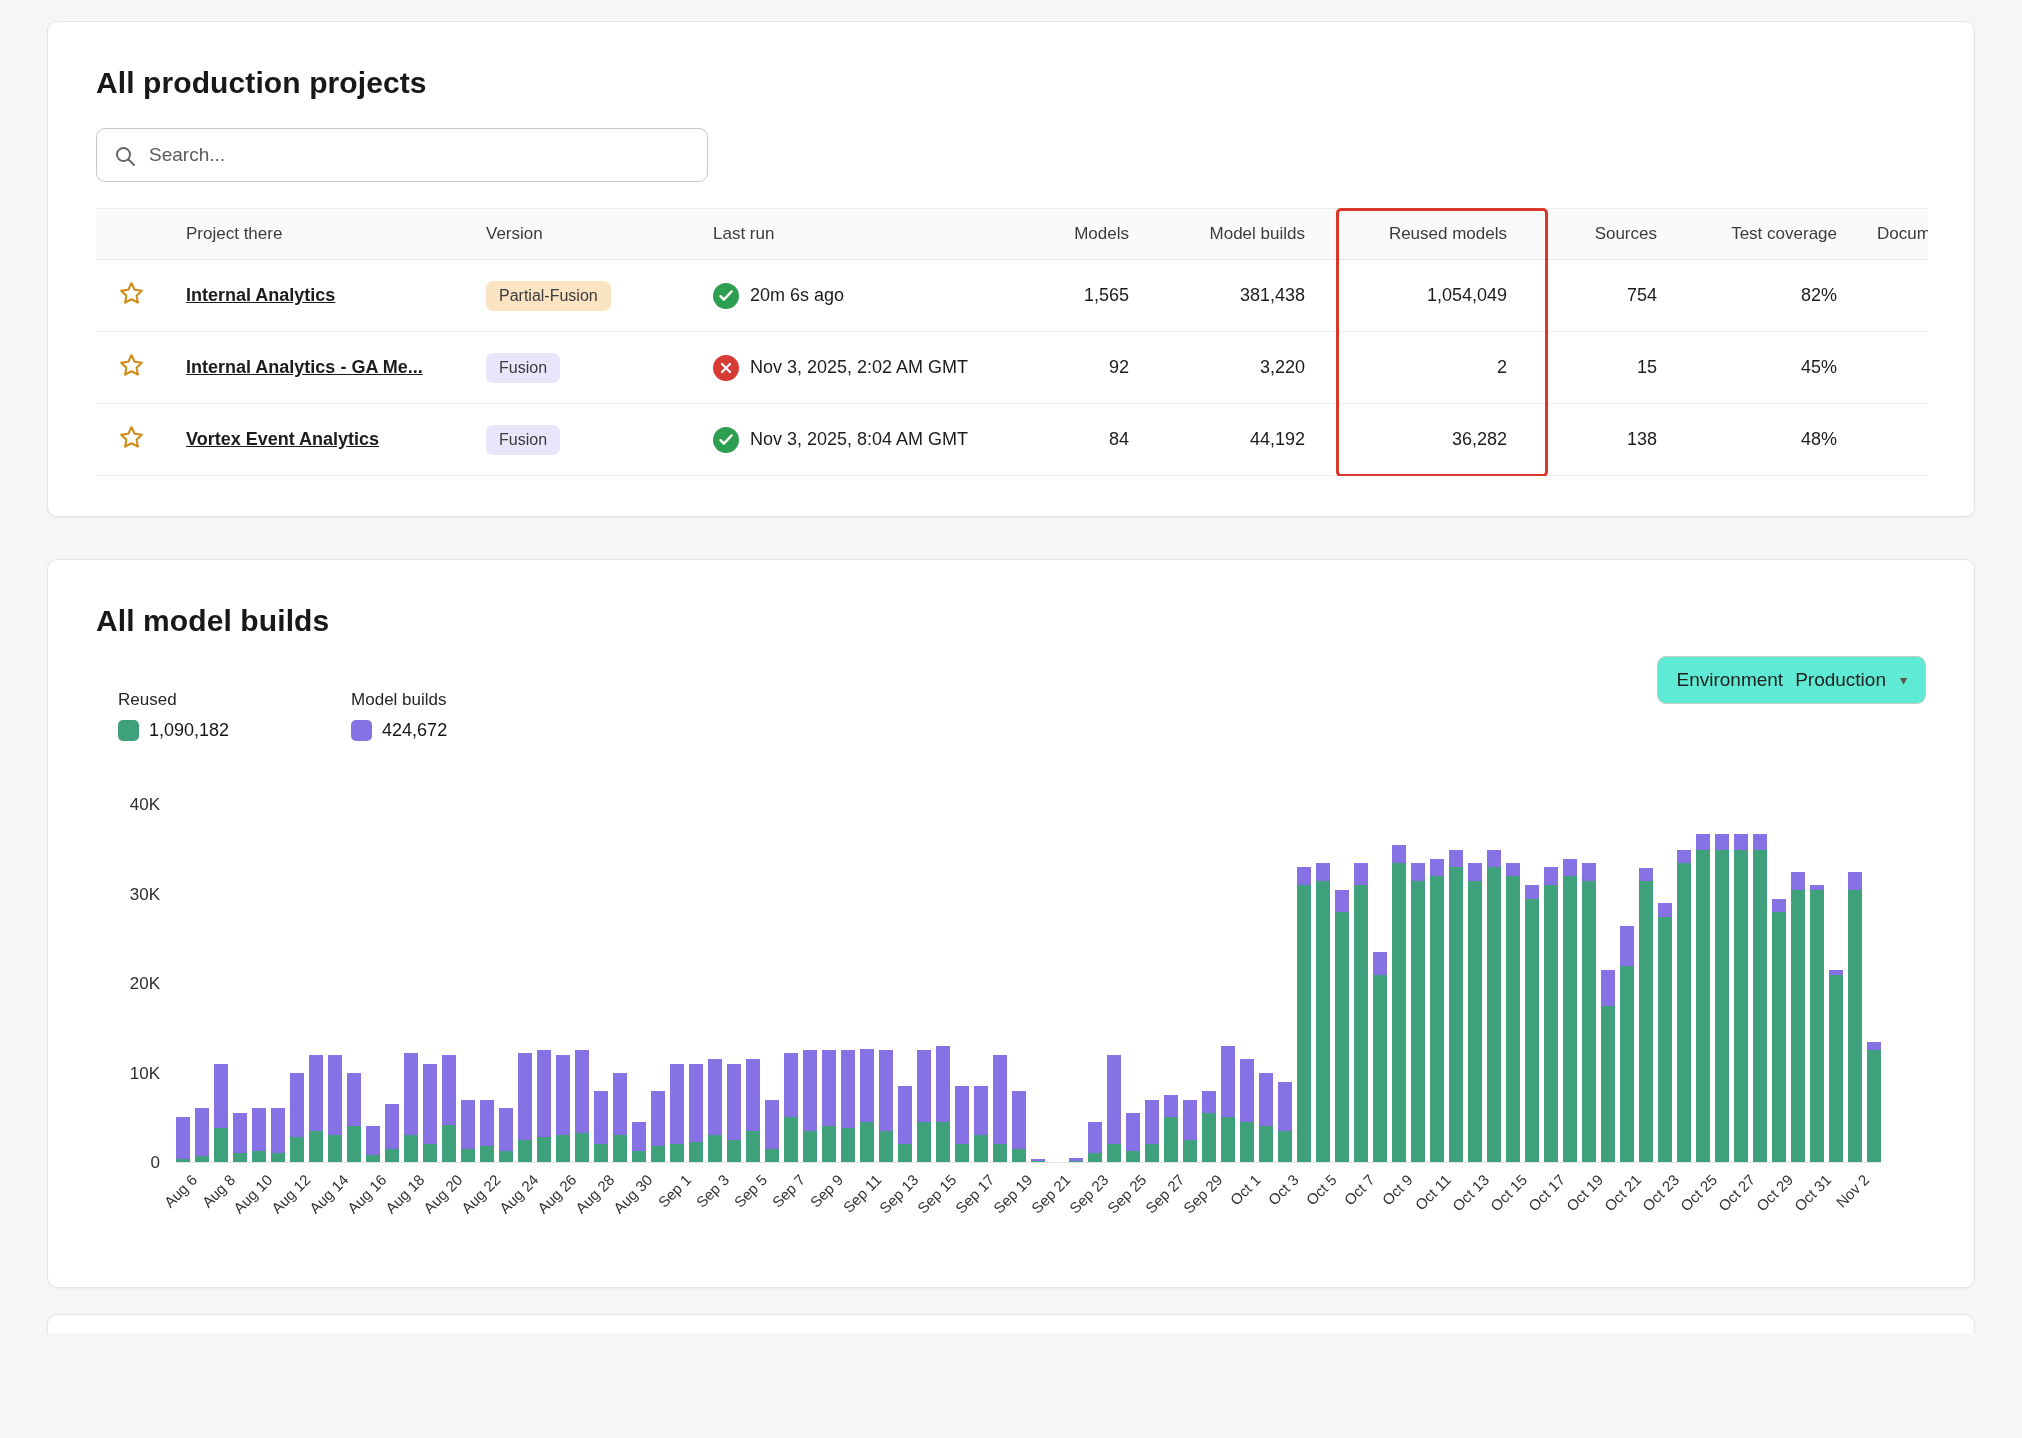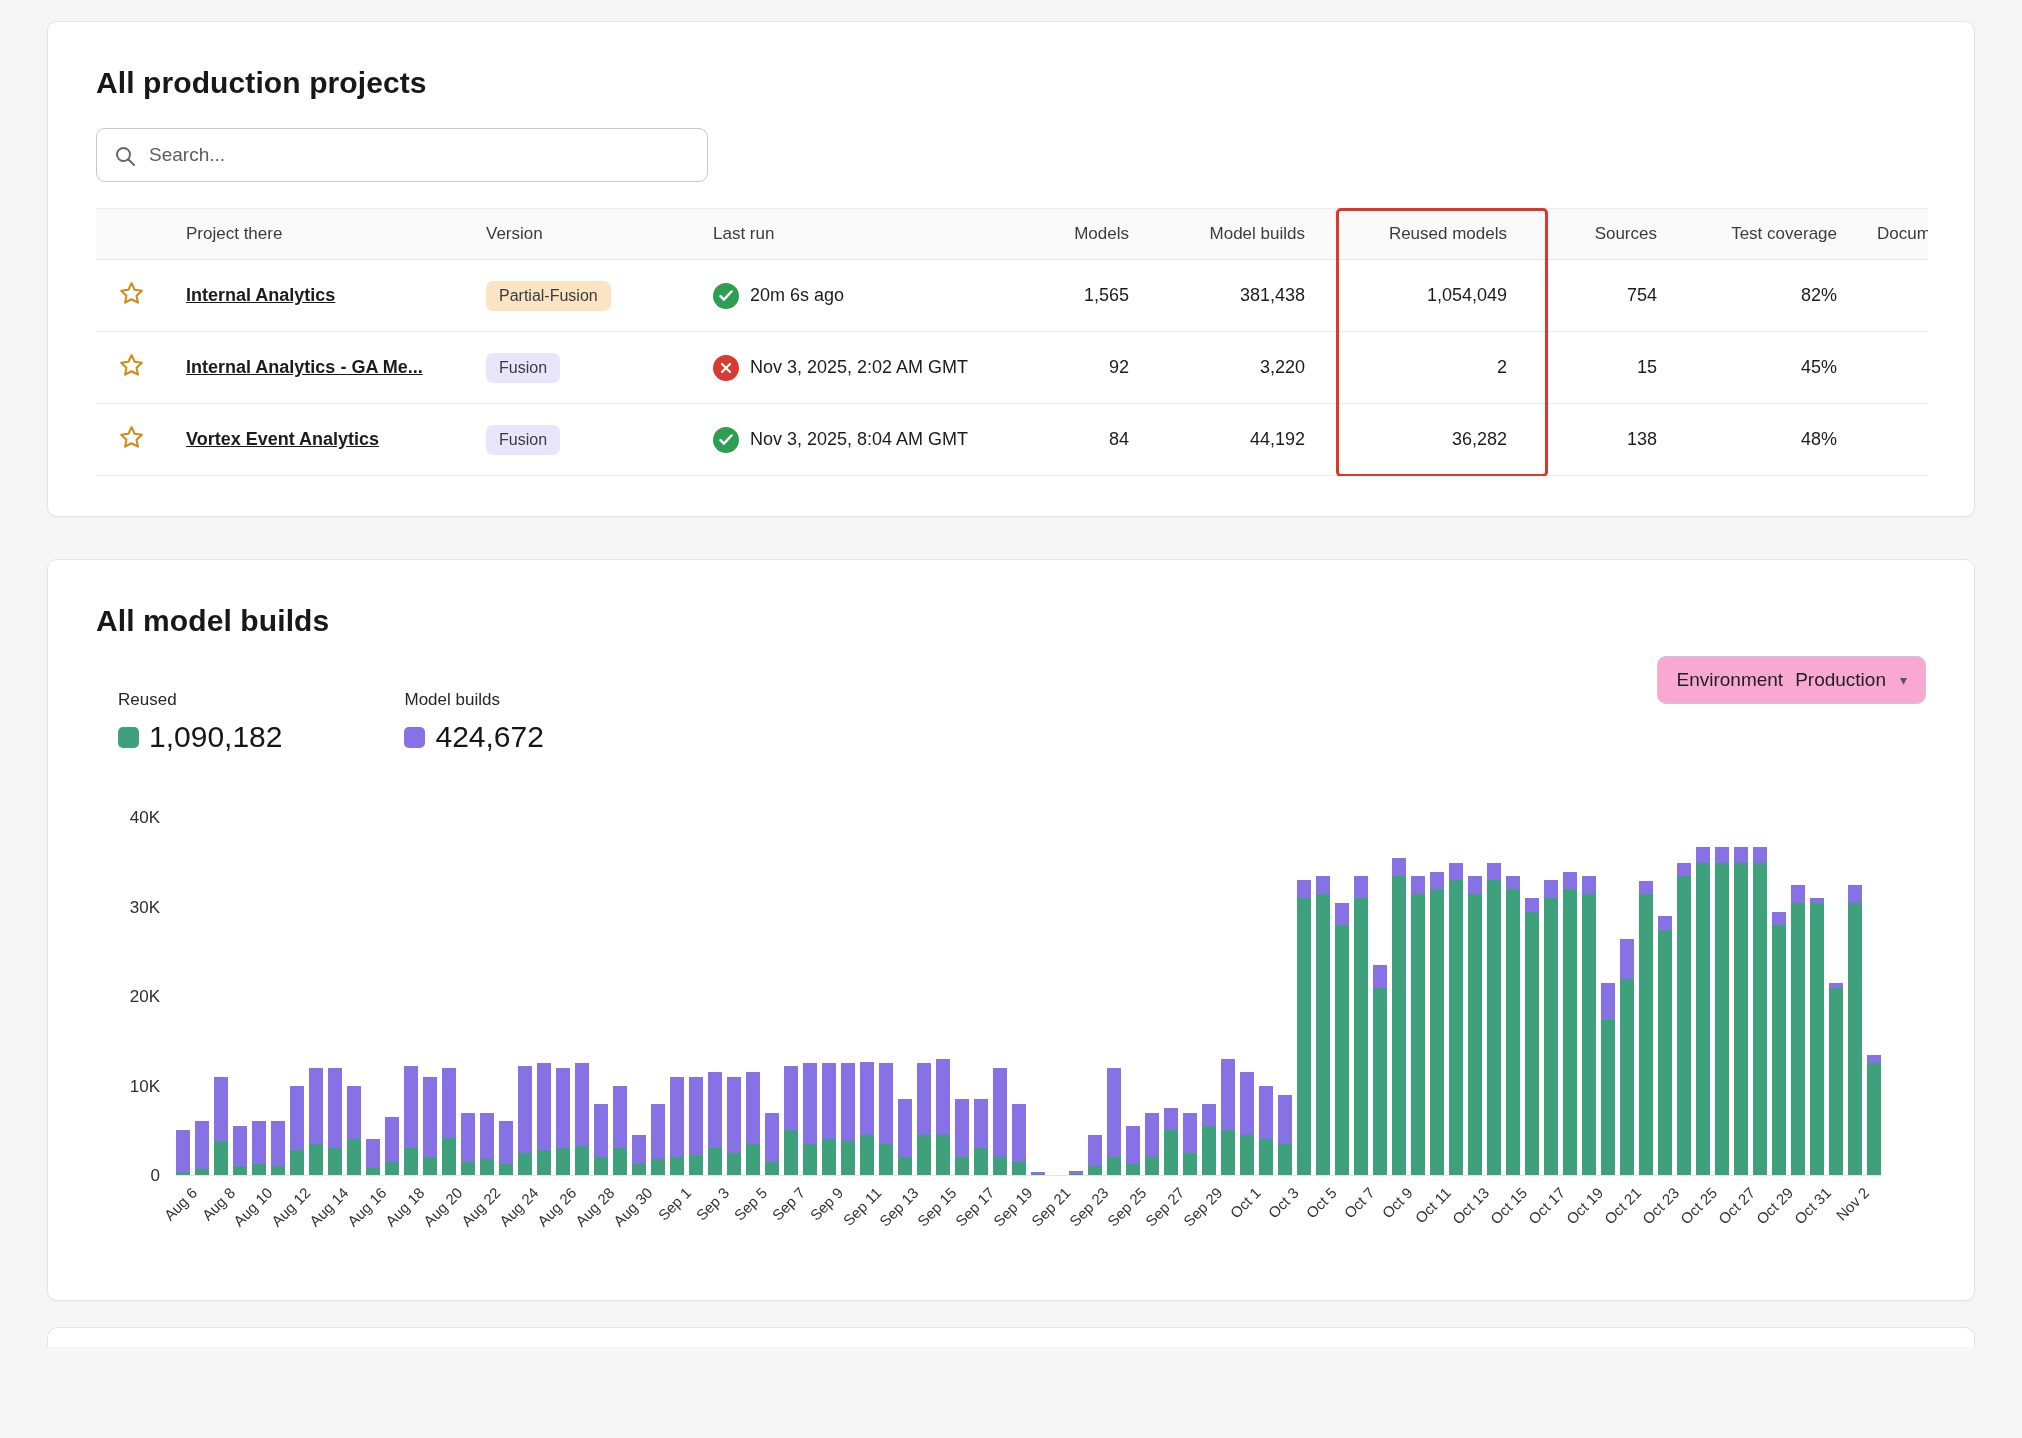--- a/index.html
+++ b/index.html
@@ -71,31 +71,31 @@
 
   .highlight-box {
     position: absolute; left: 1240px; top: 0; width: 212px; height: 269px;
     border: 3px solid #d9382b; border-radius: 5px; pointer-events: none;
   }
 
   
   .learn-link { color: #1f1f1f; font-weight: 700; text-decoration: underline; cursor: pointer; }
   .env-select {
     position: absolute; top: 96px; right: 48px;
-    border: 1px solid #c9c9c9; border-radius: 9px; background: #f9a8d4;
+    border: 1px solid #c9c9c9; border-radius: 9px; background: #5eead4;
     height: 48px; display: flex; align-items: center; gap: 12px;
     padding: 0 18px; font-size: 19px; color: #1f1f1f; cursor: pointer;
   }
   .env-select .chev { font-size: 14px; color: #555; margin-left: 2px; }
 
   .legend { display: flex; gap: 122px; margin-top: 52px; padding-left: 22px; }
   .legend-label { font-size: 17px; color: #262626; }
   .legend-value-row { display: flex; align-items: center; gap: 10px; margin-top: 10px; }
   .swatch { width: 21px; height: 21px; border-radius: 5px; display: inline-block; }
-  .legend-value { font-size: 30px; color: #161616; font-weight: 500; }
+  .legend-value { font-size: 18px; color: #161616; font-weight: 500; }
 
   .chart-wrap { display: flex; margin-top: 64px; }
   .y-axis { position: relative; width: 80px; height: 358px; flex: 0 0 80px; }
   .ylab { position: absolute; right: 16px; transform: translateY(50%); font-size: 17px; color: #2e2e2e; }
   .plot-col { position: relative; }
   .plot {
     width: 1705px; height: 358px;
     display: flex; align-items: flex-end; gap: 5px;
     border-bottom: 1px solid #e3e3e3;
   }

